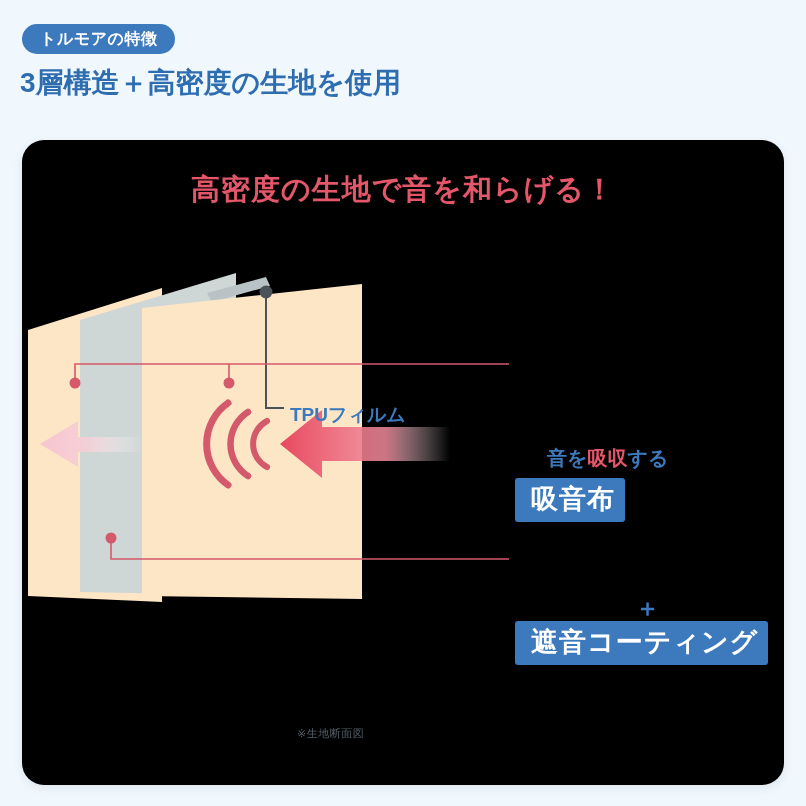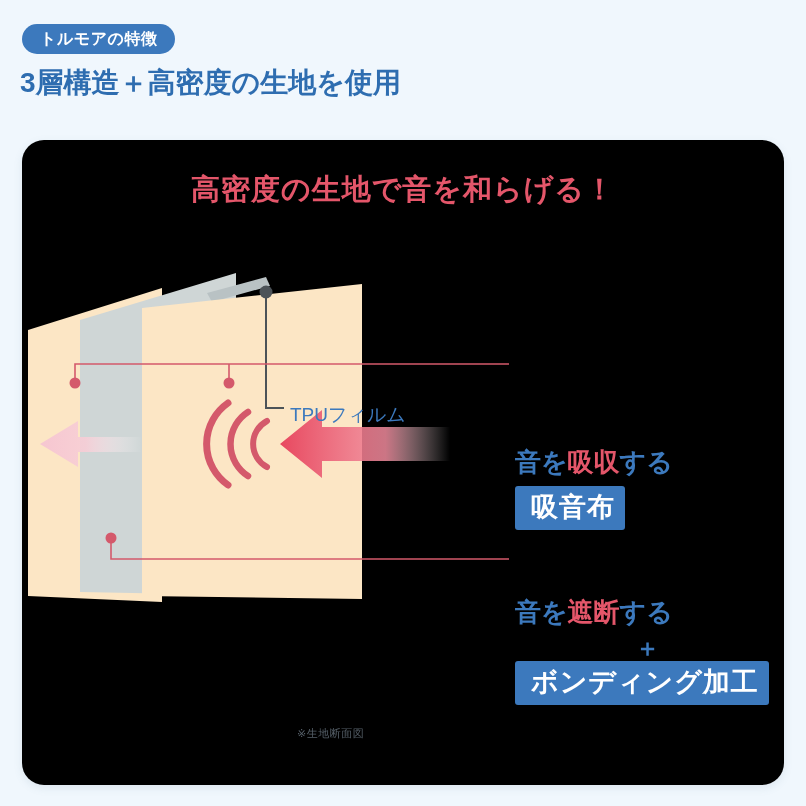--- a/index.html
+++ b/index.html
@@ -89,36 +89,37 @@
 
   
   .lbl {
     position: absolute;
     white-space: nowrap;
   }
   .tpu-label {
     left: 268px;
     top: 262px;
     font-size: 19px;
-    font-weight: 400;
+    font-weight: 700;
     color: #3c79bd;
   }
   .cross-note {
     left: 275px;
     top: 586px;
     font-size: 11px;
     color: #555f68;
     letter-spacing: .5px;
   }
 
   .head-line {
-    font-size: 26px;
+    font-size: 20px;
     font-weight: 700;
     color: #3c79bd;
     white-space: nowrap;
+    margin-left: 32px;
   }
   .head-line .hl {
     color: #e4566a;
   }
   .chip {
     display: inline-block;
     background: #3c79bd;
     color: #ffffff;
     font-size: 27px;
     font-weight: 700;
@@ -222,24 +223,21 @@
       <div class="group-absorb">
         <div class="head-line">
           <span>音を</span><span class="hl">吸収</span><span>する</span>
         </div>
         <div>
           <span class="chip">吸音布</span>
         </div>
       </div>
 
       <div class="group-block">
-        <div class="head-line">
-          <span>音を</span><span class="hl">遮断</span><span>する</span>
-        </div>
         <div class="plus-sign">＋</div>
         <div class="chip-row">
-          <span class="chip">ボンディング加工</span>
+          <span class="chip">遮音コーティング</span>
         </div>
       </div>
     </div>
 
   </div>
 </div>
 
 </body></html>

